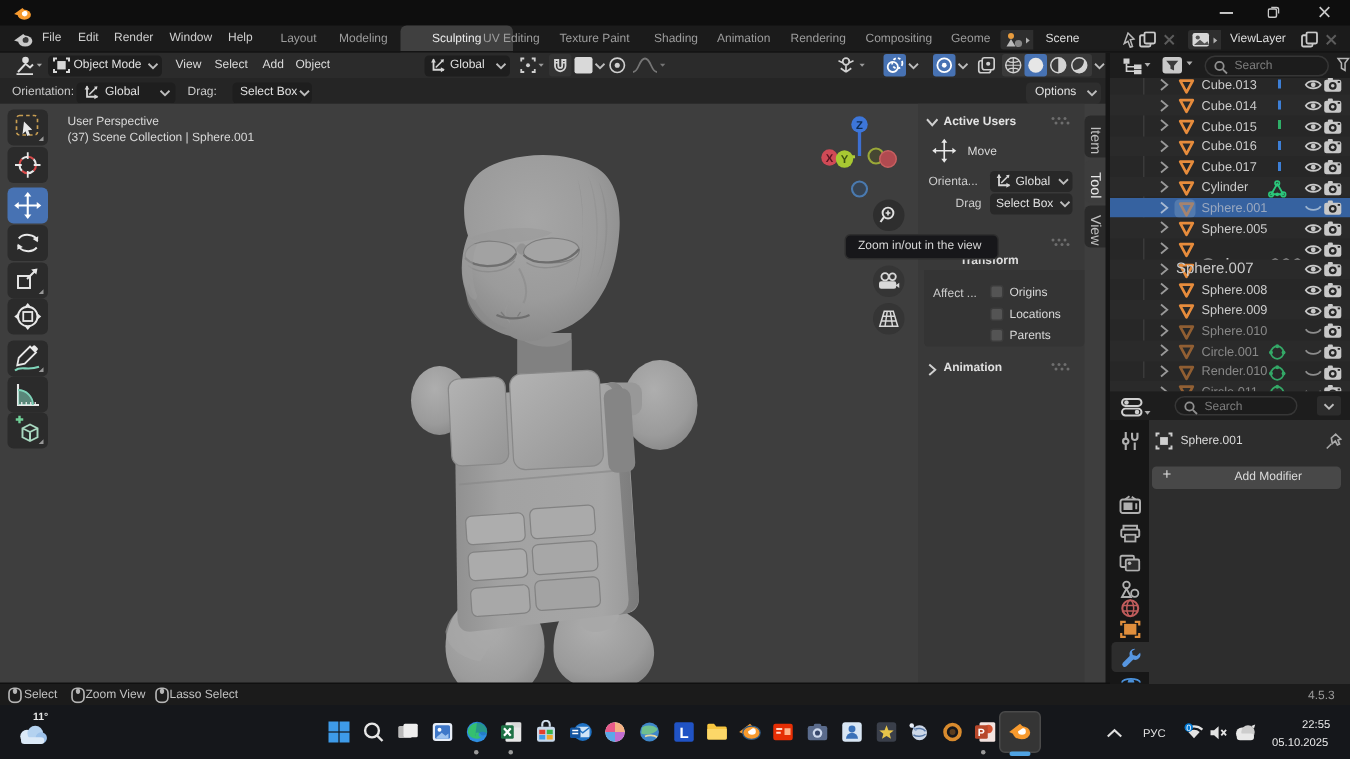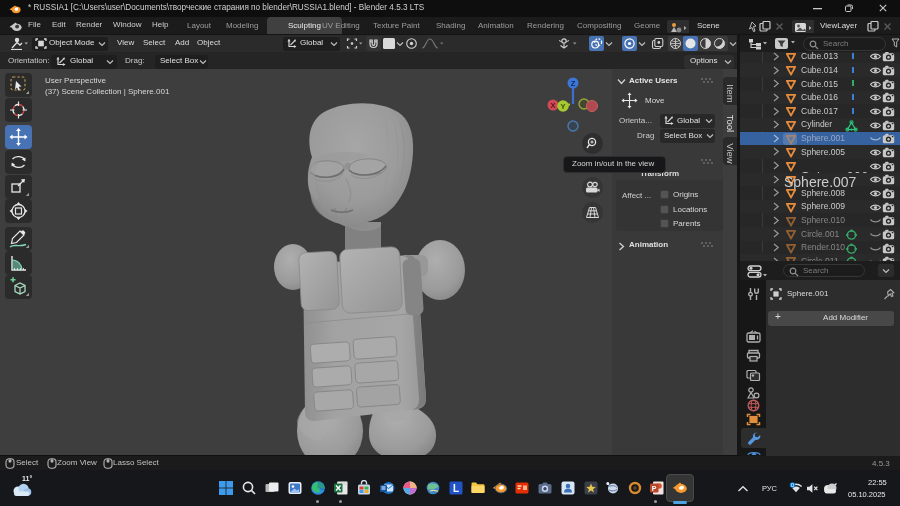--- a/index.html
+++ b/index.html
@@ -41,21 +41,20 @@
 #statusbar { left:0; top:456px; width:900px; height:14px; background:#1b1b1b; color:#c2c2c2; font-size:8px; }
 
 
 #taskbar { left:0; top:470px; width:900px; height:36px; background:#15171b; }
 </style>
 </head>
 <body>
 <div id="stage">
 
   <div class="abs" id="titlebar"></div>
-  <div class="abs" id="titletext">* RUSSIA1 [C:\Users\user\Documents\творческие старания по blender\RUSSIA1.blend] - Blender 4.5.3 LTS</div>
   <svg class="abs" style="left:813px; top:8px;" width="9" height="2" viewBox="0 0 9 2">
       <rect width="9" height="1.3" fill="#c8c8c8"></rect>
     </svg>
   <svg class="abs" style="left:845px; top:4px;" width="8" height="8" viewBox="0 0 8 8">
       <rect x="0.5" y="2" width="5.5" height="5.5" rx="1" fill="none" stroke="#c8c8c8" stroke-width="1"></rect>
       <path d="M2.5 1 H6 a1.5 1.5 0 0 1 1.5 1.5 V5" fill="none" stroke="#c8c8c8" stroke-width="1"></path>
     </svg>
   <svg class="abs" style="left:879px; top:4px;" width="8" height="8" viewBox="0 0 8 8">
       <path d="M0.8 0.8 L7.2 7.2 M7.2 0.8 L0.8 7.2" stroke="#c8c8c8" stroke-width="1.1"></path>
     </svg>
@@ -731,21 +730,21 @@
         <circle cx="6.5" cy="6.2" r="1.2" fill="#c8c8c8"></circle>
         <rect x="9.8" y="3" width="1.6" height="1.2" fill="#272727"></rect>
       </svg>
     <div class="abs" style="left:0; top:120.5px; width:160px; height:13.65px; background:#2a2a2a;"></div>
     <svg class="abs" style="left:32px; top:122.8px;" width="8" height="9" viewBox="0 0 8 9">
         <path d="M2 1 L6.2 4.5 L2 8" fill="none" stroke="#999" stroke-width="1.2"></path>
       </svg>
     <svg class="abs" style="left:45px; top:122.55px; opacity:1;" width="12" height="11" viewBox="0 0 12 11">
         <path d="M1.8 1.8 H10.2 L6 9.6 Z" fill="none" stroke="#e78c3c" stroke-width="1.8" stroke-linejoin="round"></path>
       </svg>
-    <div class="abs" style="left:44px; top:122.0px; font-size:14px; color:#cbcbcb;">Sphere.007</div>
+    <div class="abs" style="left:44px; top:122.0px; font-size:10px; color:#cbcbcb;">Sphere.007</div>
     <svg class="abs" style="left:129px; top:122.25px;" width="13" height="11" viewBox="0 0 13 11">
         <path d="M1.5 5.5 C3.5 2.3 9.5 2.3 11.5 5.5 C9.5 8.7 3.5 8.7 1.5 5.5 Z" fill="none" stroke="#c8c8c8" stroke-width="1.1"></path>
         <circle cx="6.5" cy="5.5" r="1.6" fill="#c8c8c8"></circle>
       </svg>
     <svg class="abs" style="left:142px; top:122.25px;" width="13" height="11" viewBox="0 0 13 11">
         <rect x="0.8" y="2.2" width="11.4" height="8" rx="1.5" fill="#c8c8c8"></rect>
         <rect x="3.2" y="0.7" width="3.4" height="2" rx="0.8" fill="#c8c8c8"></rect>
         <circle cx="6.5" cy="6.2" r="2.6" fill="#272727"></circle>
         <circle cx="6.5" cy="6.2" r="1.2" fill="#c8c8c8"></circle>
         <rect x="9.8" y="3" width="1.6" height="1.2" fill="#272727"></rect>

